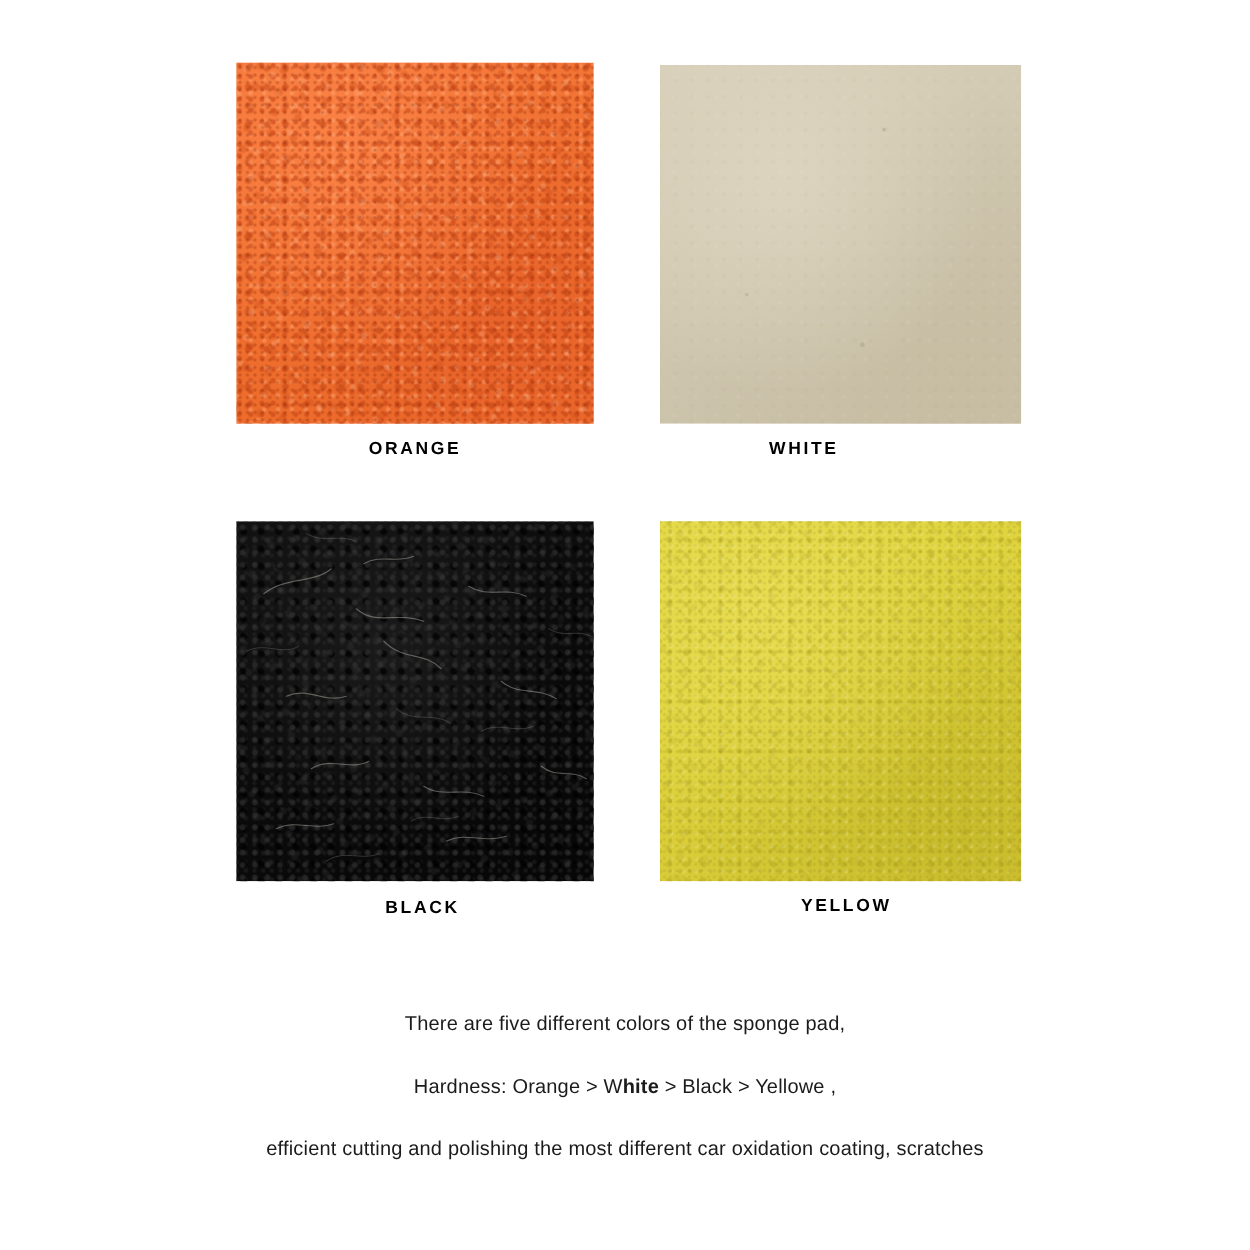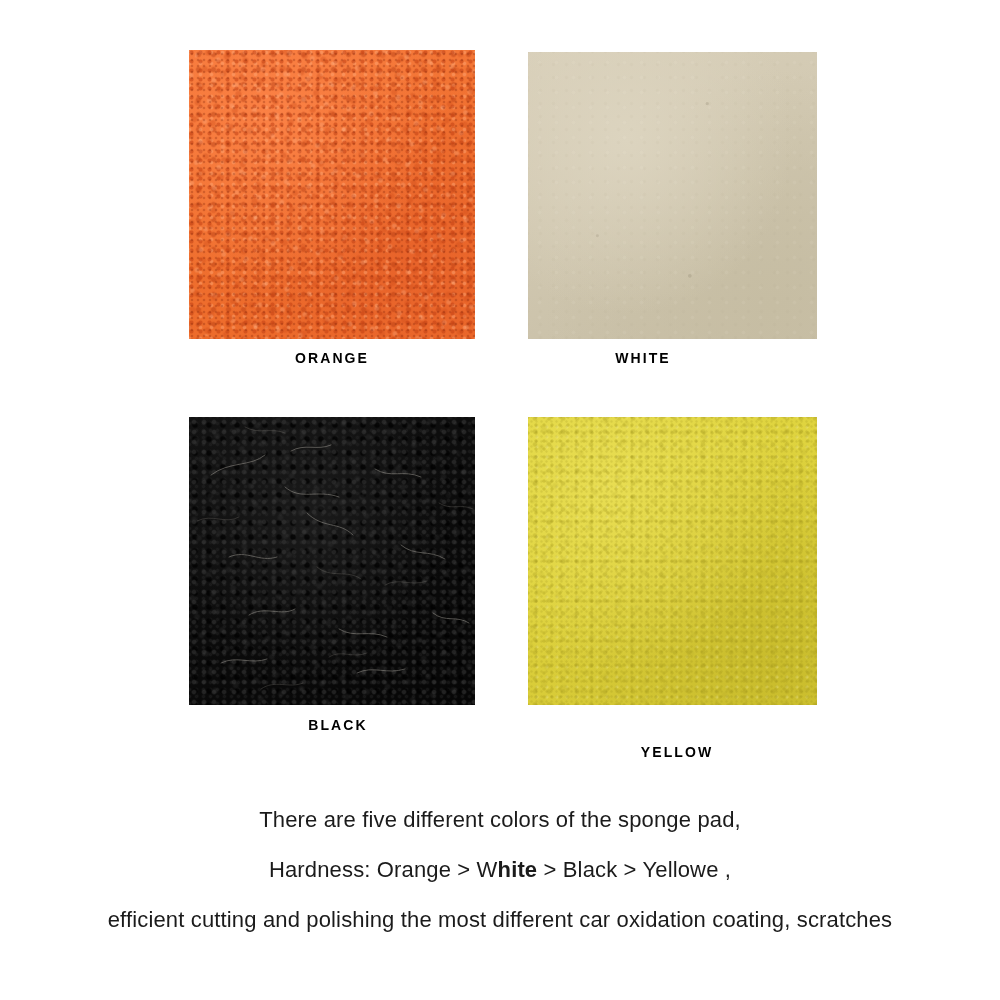--- a/index.html
+++ b/index.html
@@ -56,21 +56,21 @@
 
   
   #cell-orange { left: 189px; top: 50px;  width: 286px; height: 289px; }
   #cell-white  { left: 528px; top: 52px;  width: 289px; height: 287px; }
   #cell-black  { left: 189px; top: 417px; width: 286px; height: 288px; }
   #cell-yellow { left: 528px; top: 417px; width: 289px; height: 288px; }
 
   #caption-orange { left: 332px; top: 350px; transform: translateX(-50%); }
   #caption-white  { left: 643px; top: 350px; transform: translateX(-50%); }
   #caption-black  { left: 338px; top: 717px; transform: translateX(-50%); }
-  #caption-yellow { left: 677px; top: 744px; transform: translateX(-50%); }
+  #caption-yellow { left: 677px; top: 716px; transform: translateX(-50%); }
 
   
   .tex-base { position: absolute; inset: 0; }
   .tex-layer { position: absolute; inset: -20px; }
 
   
   .orange-base {
     background:
       radial-gradient(ellipse at 30% 22%, #fb8145 0%, rgba(251,129,69,0) 58%),
       radial-gradient(ellipse at 78% 74%, #e8632a 0%, rgba(232,99,42,0) 62%),
@@ -191,21 +191,21 @@
     position: absolute;
     left: 0;
     top: 795px;
     width: 1000px;
     text-align: center;
     font-family: "Liberation Sans", sans-serif;
     color: #1b1b1b;
   }
   .desc-line {
     display: block;
-    font-size: 22px;
+    font-size: 16px;
     line-height: 50px;
     white-space: nowrap;
     letter-spacing: 0.15px;
   }
   .desc-line .emph {
     font-weight: bold;
     text-align: right;
   }
 </style>
 </head>

